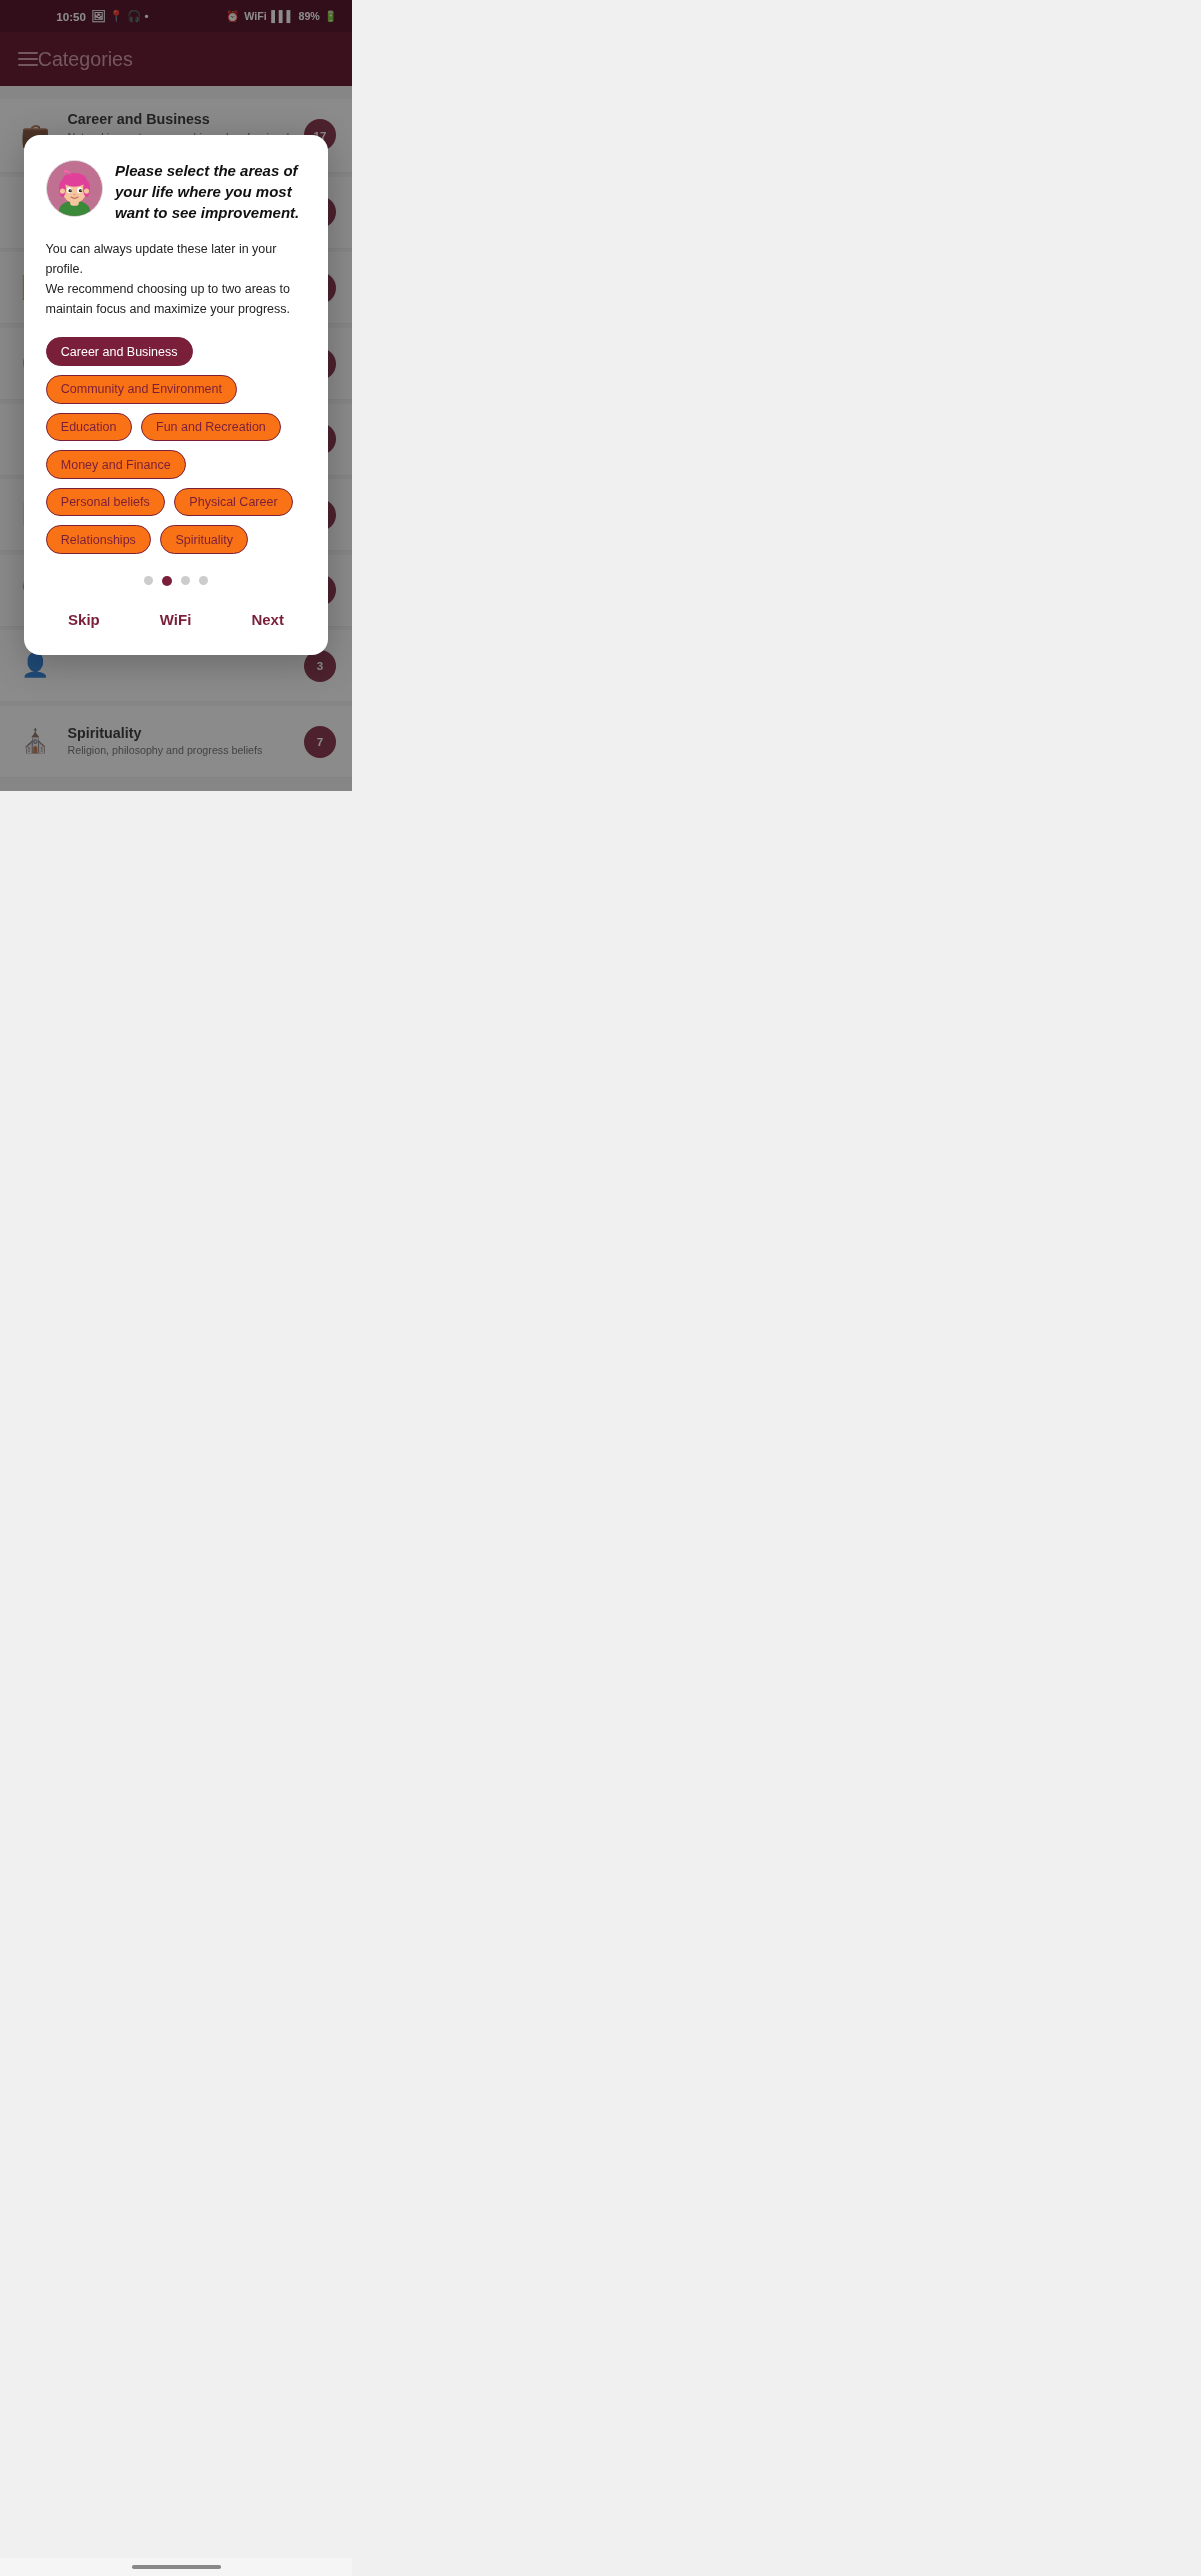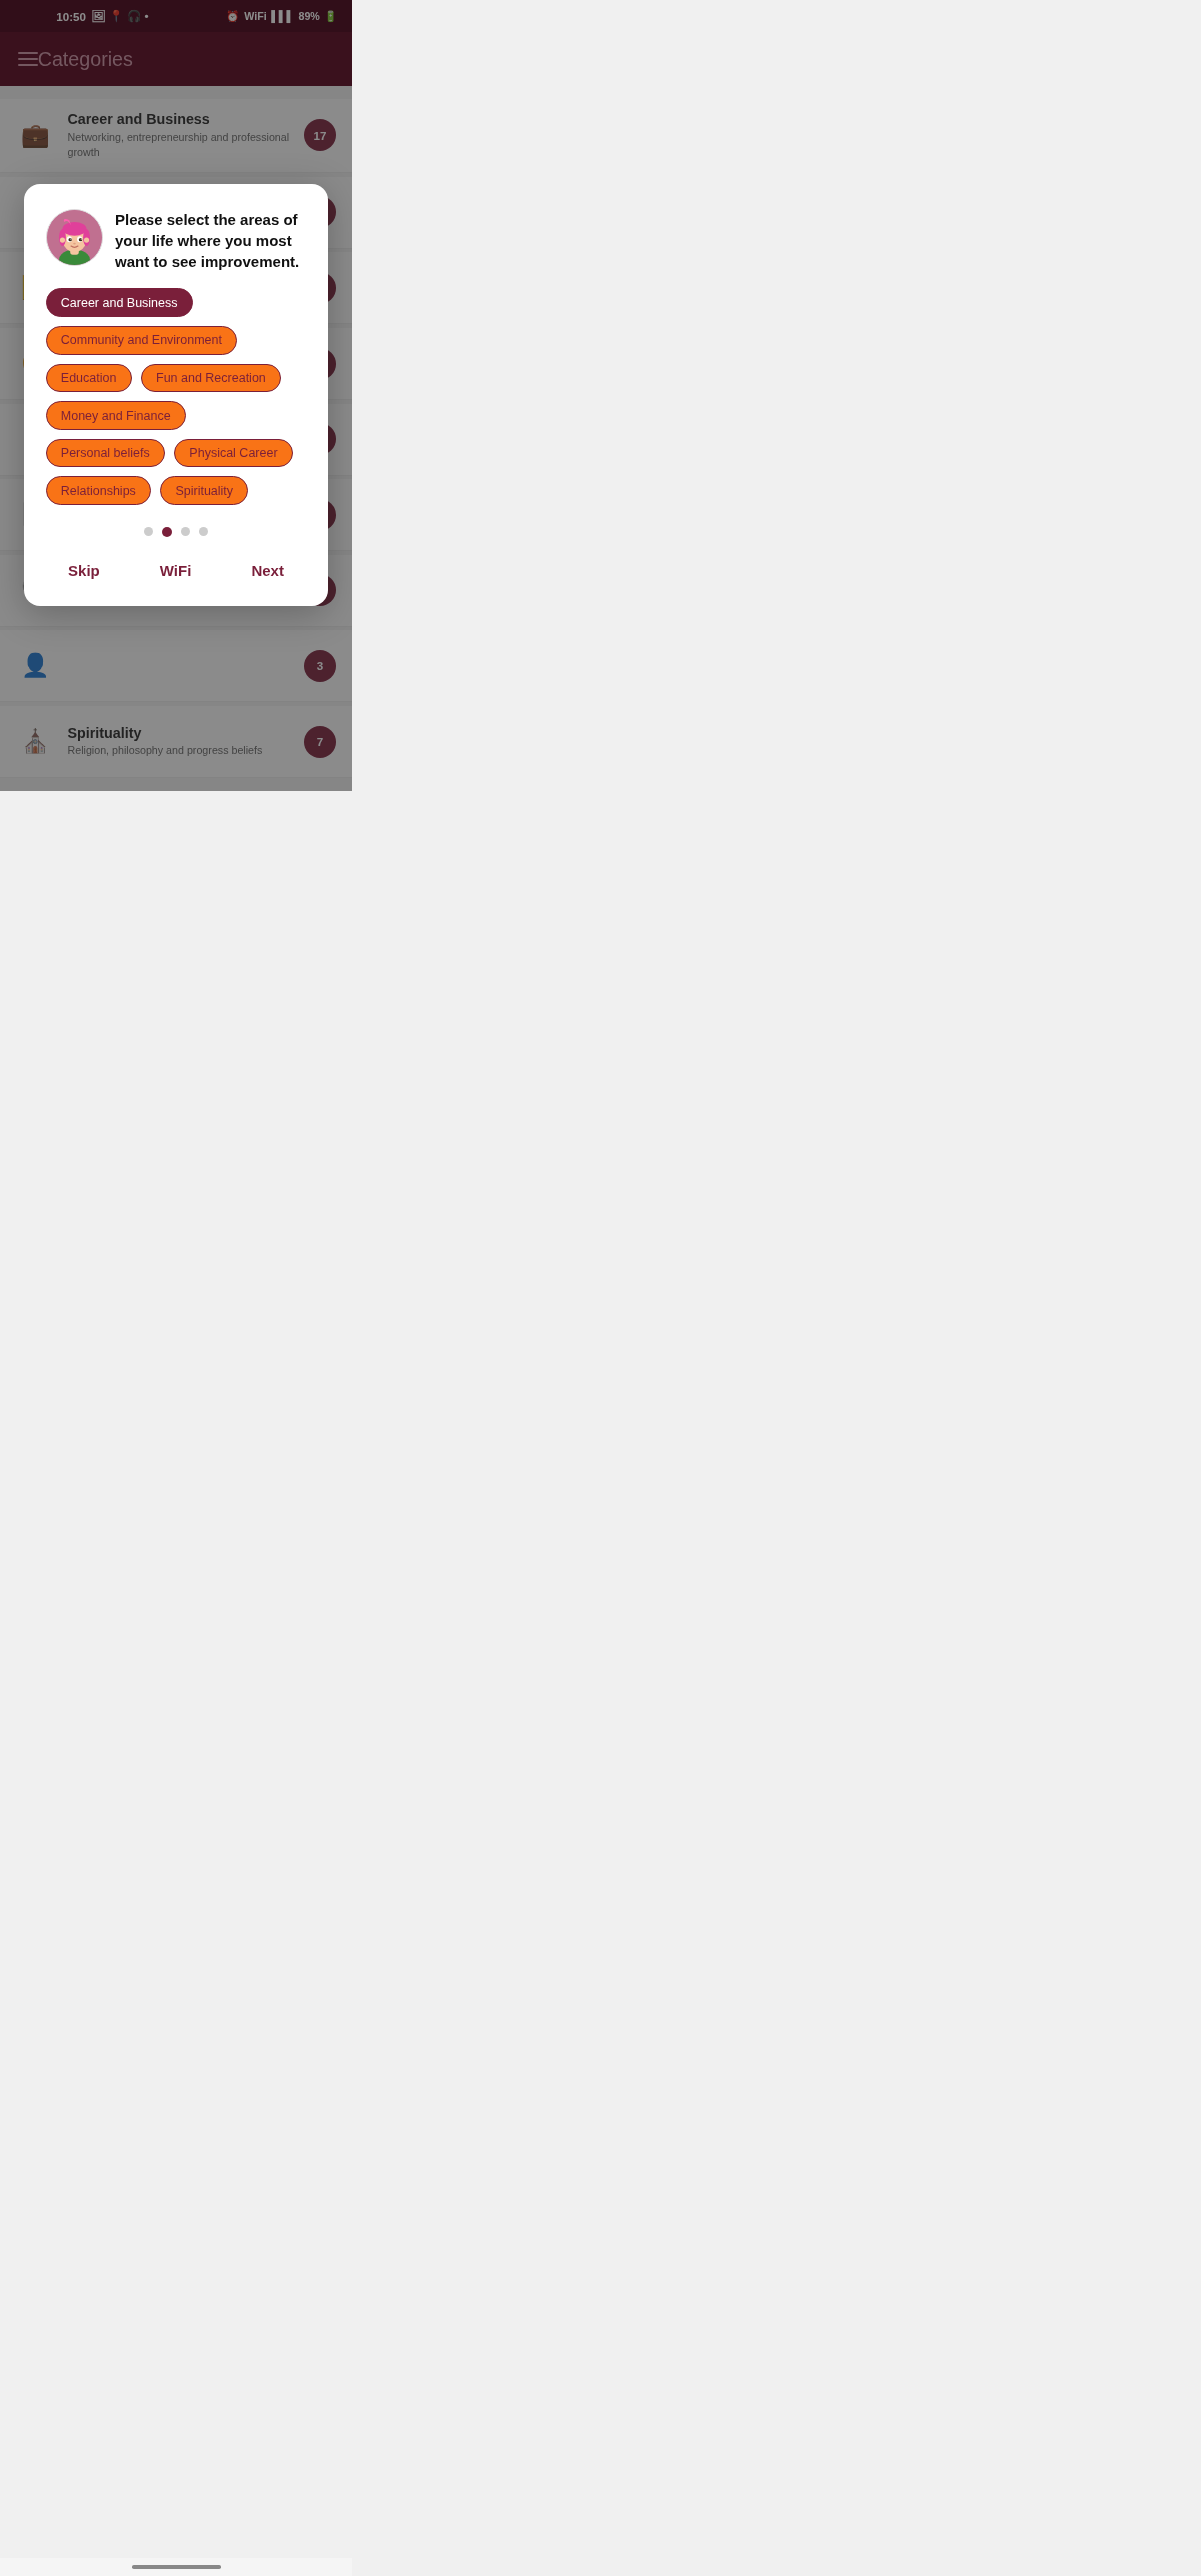--- a/index.html
+++ b/index.html
@@ -109,20 +109,21 @@
       width: 304px;
       max-width: 90vw;
       box-shadow: 0 7.2px 36px rgba(0,0,0,0.25);
     }
 
     .modal-header {
       display: flex;
       align-items: flex-start;
       gap: 12.5px;
       margin-bottom: 16px;
+      font-style: italic;
     }
 
     .avatar-circle {
       width: 57px;
       height: 57px;
       border-radius: 50%;
       background: #c97aa0;
       flex-shrink: 0;
       overflow: hidden;
       display: flex;
@@ -343,20 +344,24 @@
 
           <path d="M28 42 Q32 45 36 42" stroke="#c07060" stroke-width="1.5" fill="none" stroke-linecap="round"></path>
 
           <circle cx="18" cy="35" r="3" fill="#f5c5a0"></circle>
           <circle cx="46" cy="35" r="3" fill="#f5c5a0"></circle>
         </svg>
       </div>
       <p class="modal-intro-text">Please select the areas of your life where you most want to see improvement.</p>
     </div>
 
+    <p class="modal-body-text">
+      You can always update these later in your profile.<br>
+      We recommend choosing up to two areas to maintain focus and maximize your progress.
+    </p>
 
     <div class="tags-container">
     <button class="tag selected">Career and Business</button>
         <button class="tag">Community and Environment</button>
         <button class="tag">Education</button>
         <button class="tag">Fun and Recreation</button>
         <button class="tag">Money and Finance</button>
         <button class="tag">Personal beliefs</button>
         <button class="tag">Physical Career</button>
         <button class="tag">Relationships</button>

